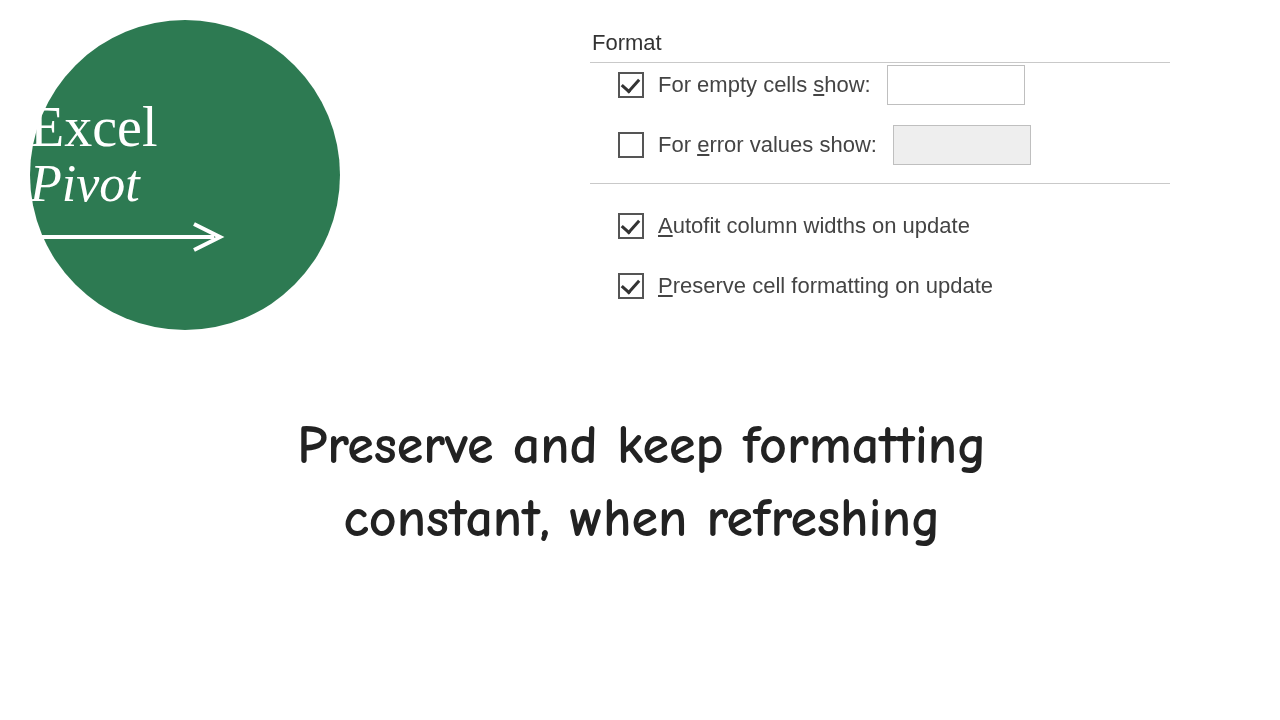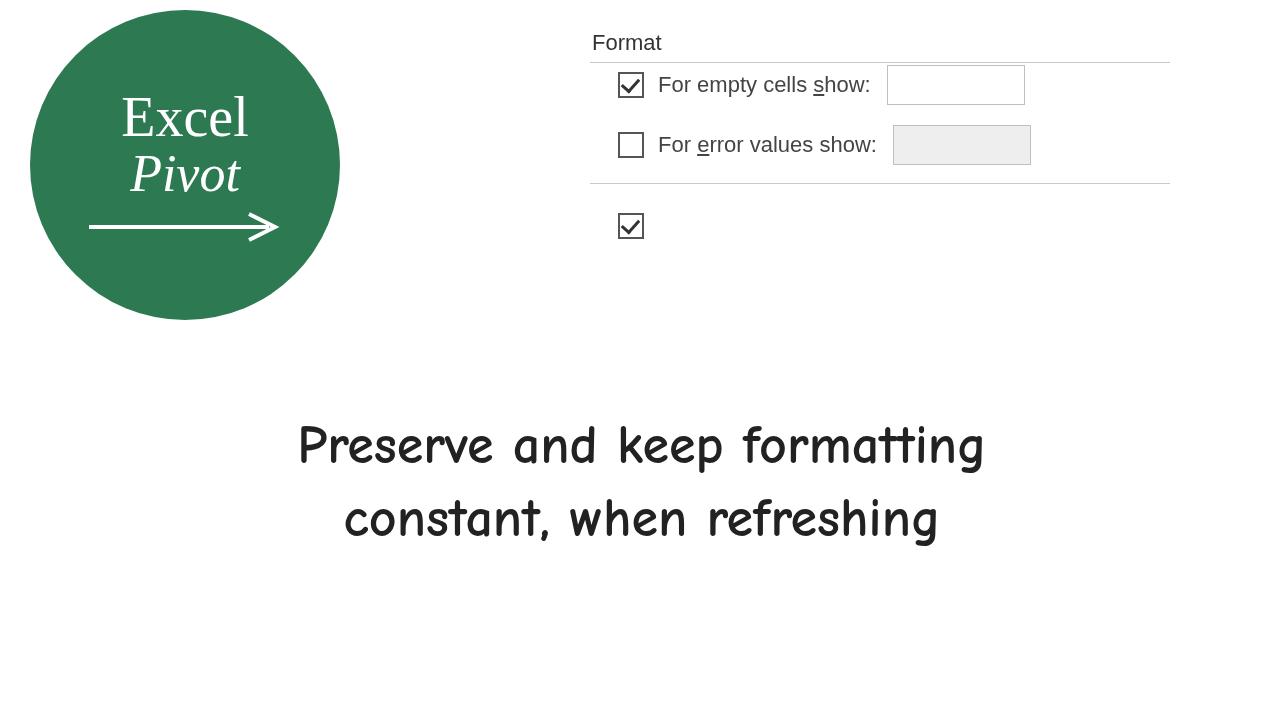--- a/index.html
+++ b/index.html
@@ -14,28 +14,27 @@
   .top-region {
     position: absolute;
     top: 0;
     left: 0;
     width: 100%;
     height: 370px;
   }
   .logo-circle {
     position: absolute;
     left: 30px;
-    top: 10px;
+    top: 20px;
     width: 310px;
     height: 310px;
     border-radius: 50%;
     background: #2d7a52;
     display: flex;
     flex-direction: column;
-    align-items: center;
     justify-content: center;
     color: #fff;
   }
   .logo-line1 {
     font-family: Georgia, "Times New Roman", serif;
     font-size: 56px;
     font-weight: 400;
     line-height: 1.05;
   }
   .logo-line2 {
@@ -158,22 +157,31 @@
       <span class="opt-label">
         <span>For </span><span class="u">e</span><span>rror values show:</span>
       </span>
       <input class="textbox disabled" disabled="" value="" style="">
     </div>
 
     <div class="divider"></div>
 
     <div class="option-row">
       <span class="chk checked"></span>
+      <span class="opt-label">
+        <span class="u">A</span><span>utofit column widths on update</span>
+      </span>
     </div>
 
+    <div class="option-row">
+      <span class="chk checked"></span>
+      <span class="opt-label">
+        <span class="u">P</span><span>reserve cell formatting on update</span>
+      </span>
+    </div>
 
   </div>
 </div>
 
 <div class="caption">
   <div>Preserve and keep formatting</div>
   <div>constant, when refreshing</div>
 </div>
 
 </body></html>

